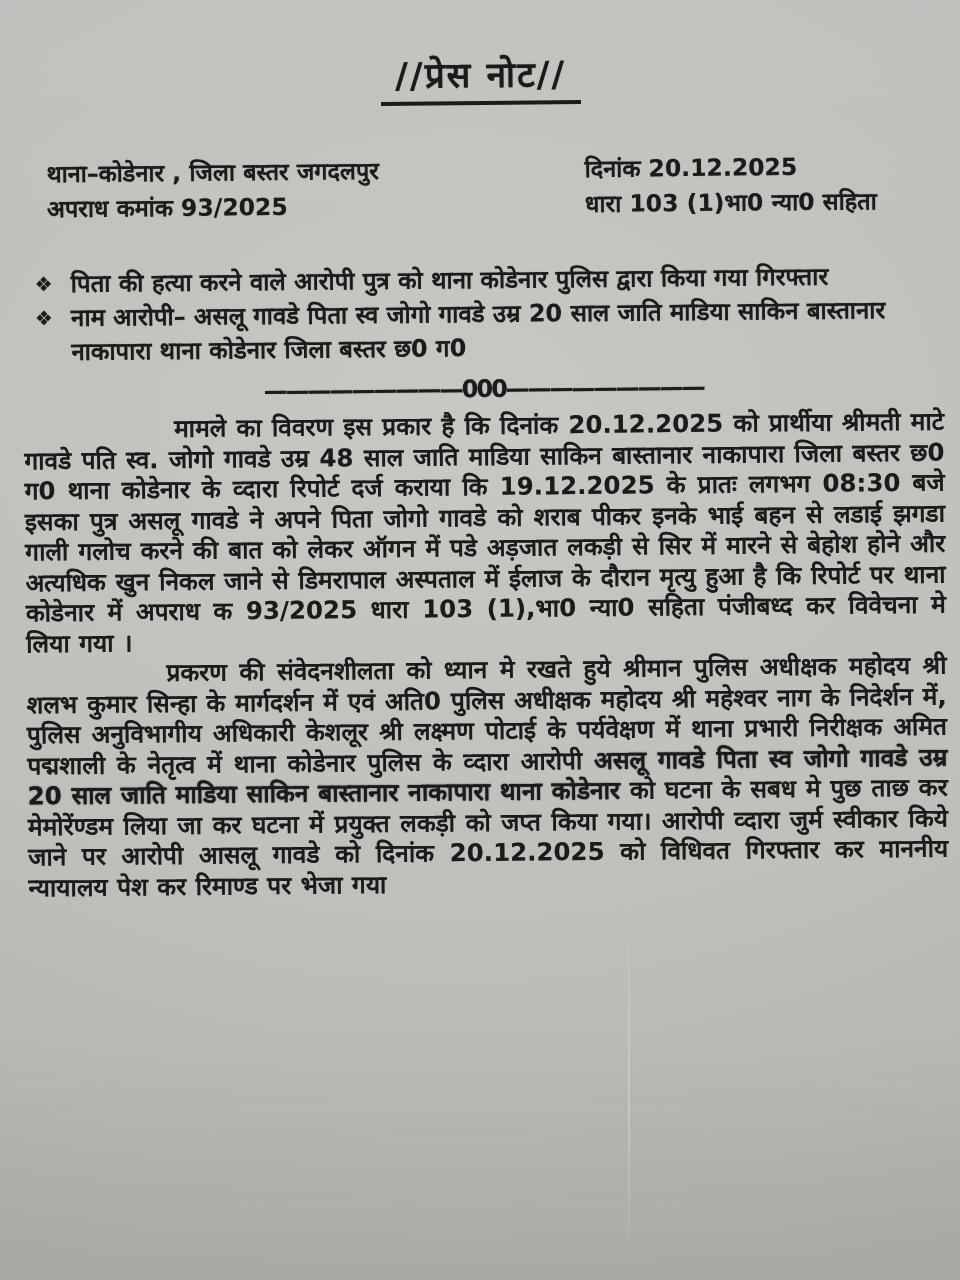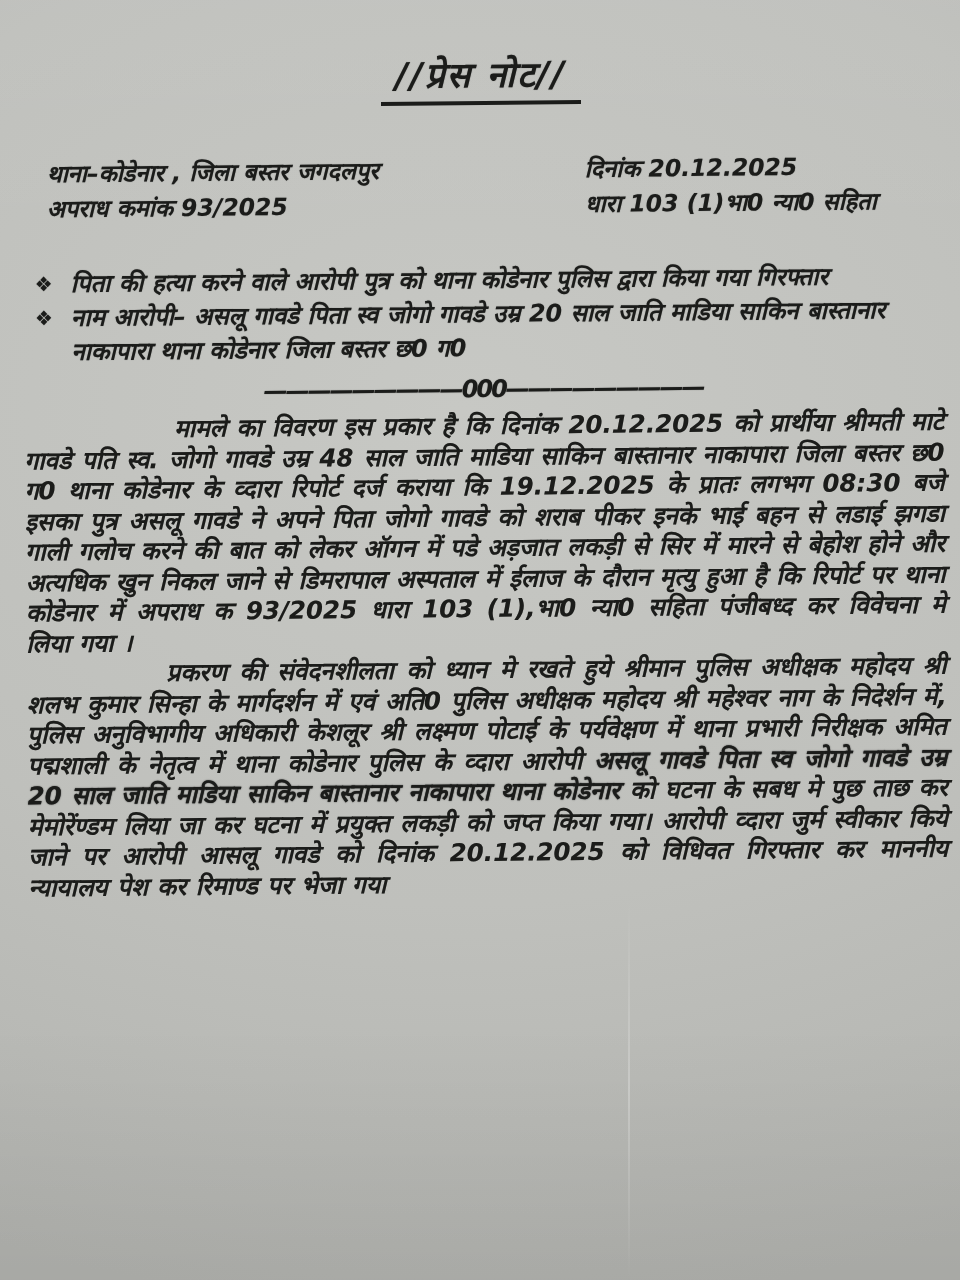--- a/index.html
+++ b/index.html
@@ -7,21 +7,20 @@
     width:960px;height:1280px;overflow:hidden;
     font-family:"DejaVu Sans","Liberation Sans",sans-serif;
     background:#b3b4b0;
   }
   .scan{
     position:relative;width:960px;height:1280px;
     background:
       linear-gradient(to bottom, rgba(255,255,255,0.04) 0%, rgba(0,0,0,0) 20%, rgba(0,0,0,0) 80%, rgba(0,0,0,0.06) 100%),
       radial-gradient(1250px 900px at 48% 32%, #c7c8c4 0%, #bfc0bc 55%, #b2b3af 100%);
     overflow:hidden;
-    font-style:italic;
   }
   .crease{
     position:absolute;left:628px;top:900px;width:2px;height:380px;
     background:linear-gradient(to bottom, rgba(255,255,255,0), rgba(255,255,255,0.25), rgba(255,255,255,0));
     pointer-events:none;
   }
   .sheet{
     position:absolute;left:0;top:0;width:920px;padding:0 20px;
     transform:rotate(-0.55deg);transform-origin:50% 0;
     color:#1b1c1a;

